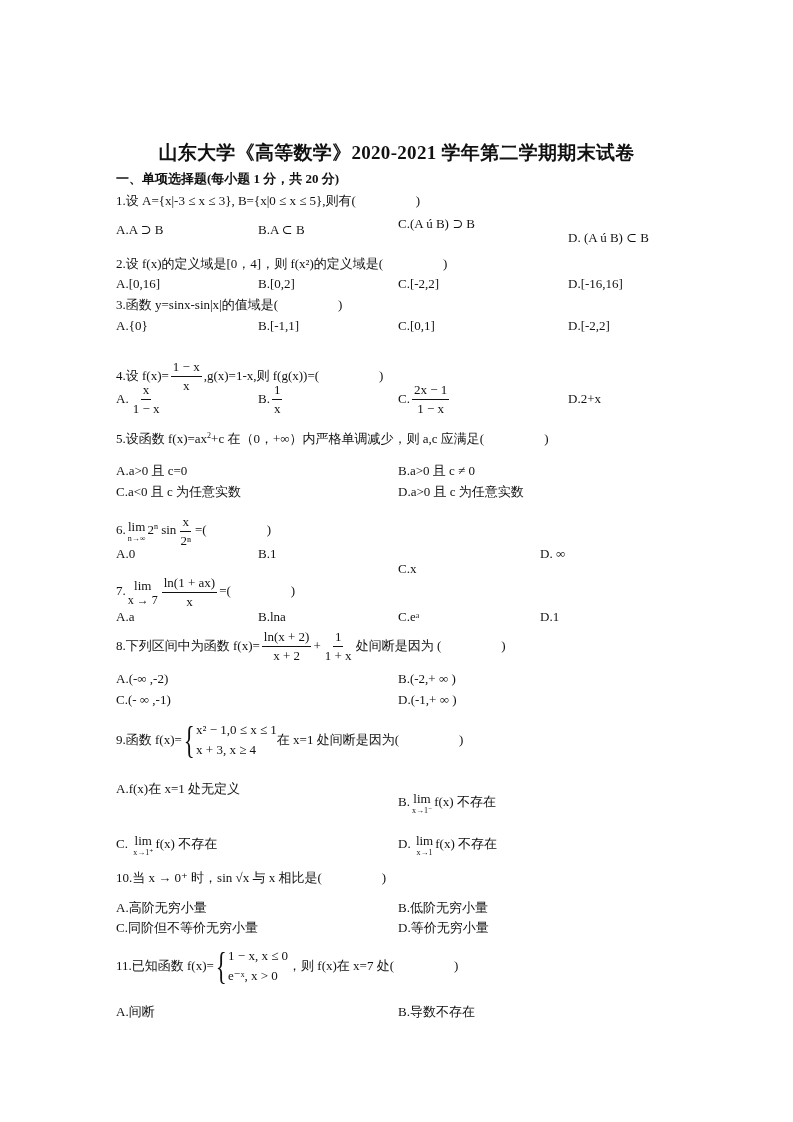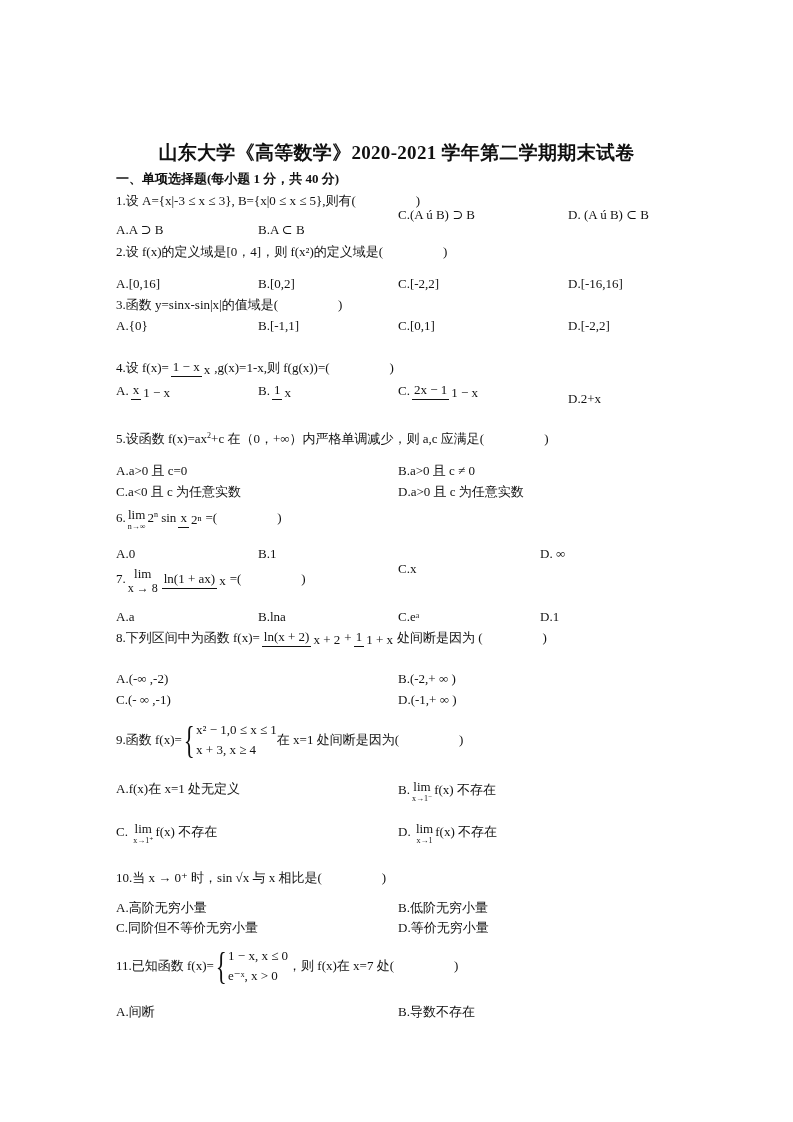--- a/index.html
+++ b/index.html
@@ -4,45 +4,45 @@
 <style>
   html, body { margin: 0; padding: 0; background: #ffffff; }
   body { width: 793px; height: 1122px; position: relative; overflow: hidden;
          font-family: "Liberation Serif", "DejaVu Serif", serif; color: #111; font-size: 13px; }
   .abs { position: absolute; white-space: nowrap; line-height: 1; }
   .title { left: 0; width: 793px; text-align: center; top: 143px; font-size: 19px; font-weight: bold; letter-spacing: 0.3px; }
   .section { left: 116px; top: 172px; font-size: 13px; font-weight: bold; }
   .q { left: 116px; }
   .opt { font-size: 13px; }
   .c1 { left: 116px; } .c2 { left: 258px; } .c3 { left: 398px; } .c4 { left: 568px; } .c4b { left: 540px; }
-  .frac { display: inline-flex; flex-direction: row; align-items: center; vertical-align: middle; margin: 0 2px; font-size: 13px; }
+  .frac { display: inline-flex; flex-direction: column; align-items: center; vertical-align: middle; margin: 0 2px; font-size: 13px; }
   .frac .num { padding: 0 2px 2px; border-bottom: 1px solid #111; line-height: 1.1; }
   .frac .den { padding: 2px 2px 0; line-height: 1.1; }
-  .lim { display: inline-flex; flex-direction: column; align-items: center; vertical-align: middle; margin: 0 2px; }
+  .lim { display: inline-flex; flex-direction: column; align-items: center; vertical-align: middle; margin: 12px 2px; }
   .lim .sub { font-size: 8px; line-height: 1; margin-top: 2px; }
   .lim.big .sub { font-size: 12px; }
   .piece { display: inline-flex; align-items: center; vertical-align: middle; }
   .brace { font-size: 38px; line-height: 1; transform: scaleX(0.6); margin: 0 -2px; font-weight: lighter; }
   .cases { display: inline-flex; flex-direction: column; line-height: 1.5; font-size: 13px; }
   sup { font-size: 8px; }
   .blank { display: inline-block; width: 60px; }
 </style>
 </head>
 <body>
 
 <div class="abs title">山东大学《高等数学》2020-2021 学年第二学期期末试卷</div>
-<div class="abs section">一、单项选择题(每小题 1 分，共 40 分)</div>
+<div class="abs section">一、单项选择题(每小题 1 分，共 20 分)</div>
 
 <div class="abs q" style="top:194px"><span>1.设 A={x|-3 ≤ x ≤ 3}, B={x|0 ≤ x ≤ 5},则有(</span><span class="blank"></span><span>)</span></div>
 <div class="abs opt c1" style="top:223px">A.A ⊃ B</div>
 <div class="abs opt c2" style="top:223px">B.A ⊂ B</div>
-<div class="abs opt c3" style="top:208px">C.(A ú B) ⊃ B</div>
-<div class="abs opt c4" style="top:208px">D. (A ú B) ⊂ B</div>
+<div class="abs opt c3" style="top:217px">C.(A ú B) ⊃ B</div>
+<div class="abs opt c4" style="top:231px">D. (A ú B) ⊂ B</div>
 
-<div class="abs q" style="top:245px"><span>2.设 f(x)的定义域是[0，4]，则 f(x²)的定义域是(</span><span class="blank"></span><span>)</span></div>
+<div class="abs q" style="top:257px"><span>2.设 f(x)的定义域是[0，4]，则 f(x²)的定义域是(</span><span class="blank"></span><span>)</span></div>
 <div class="abs opt c1" style="top:277px">A.[0,16]</div>
 <div class="abs opt c2" style="top:277px">B.[0,2]</div>
 <div class="abs opt c3" style="top:277px">C.[-2,2]</div>
 <div class="abs opt c4" style="top:277px">D.[-16,16]</div>
 
 <div class="abs q" style="top:298px"><span>3.函数 y=sinx-sin|x|的值域是(</span><span class="blank"></span><span>)</span></div>
 <div class="abs opt c1" style="top:319px">A.{0}</div>
 <div class="abs opt c2" style="top:319px">B.[-1,1]</div>
 <div class="abs opt c3" style="top:319px">C.[0,1]</div>
 <div class="abs opt c4" style="top:319px">D.[-2,2]</div>
@@ -83,21 +83,21 @@
     </span><span>=(</span><span class="blank"></span><span>)</span>
 </div>
 <div class="abs opt c1" style="top:547px">A.0</div>
 <div class="abs opt c2" style="top:547px">B.1</div>
 <div class="abs opt c3" style="top:562px">C.x</div>
 <div class="abs opt c4b" style="top:547px">D. ∞</div>
 
 <div class="abs q" style="top:567px">
   <span>7.</span><span class="lim big">
       <span>lim</span>
-      <span class="sub">x → 8</span>
+      <span class="sub">x → 7</span>
     </span><span class="frac">
       <span class="num">ln(1 + ax)</span>
       <span class="den">x</span>
     </span><span>=(</span><span class="blank"></span><span>)</span>
 </div>
 <div class="abs opt c1" style="top:610px">A.a</div>
 <div class="abs opt c2" style="top:610px">B.lna</div>
 <div class="abs opt c3" style="top:610px">C.eᵃ</div>
 <div class="abs opt c4b" style="top:610px">D.1</div>
 

